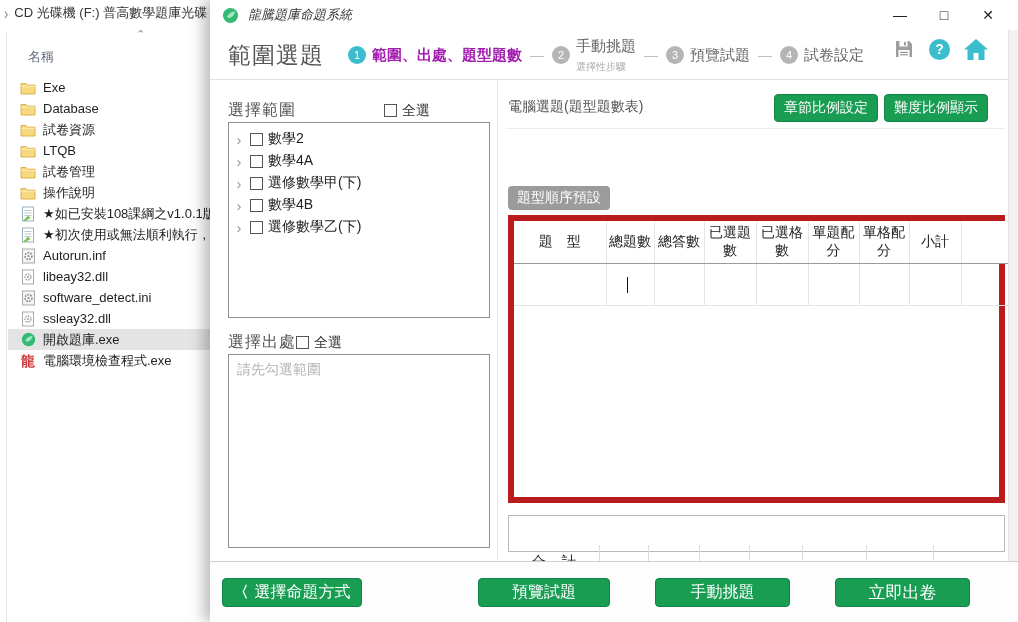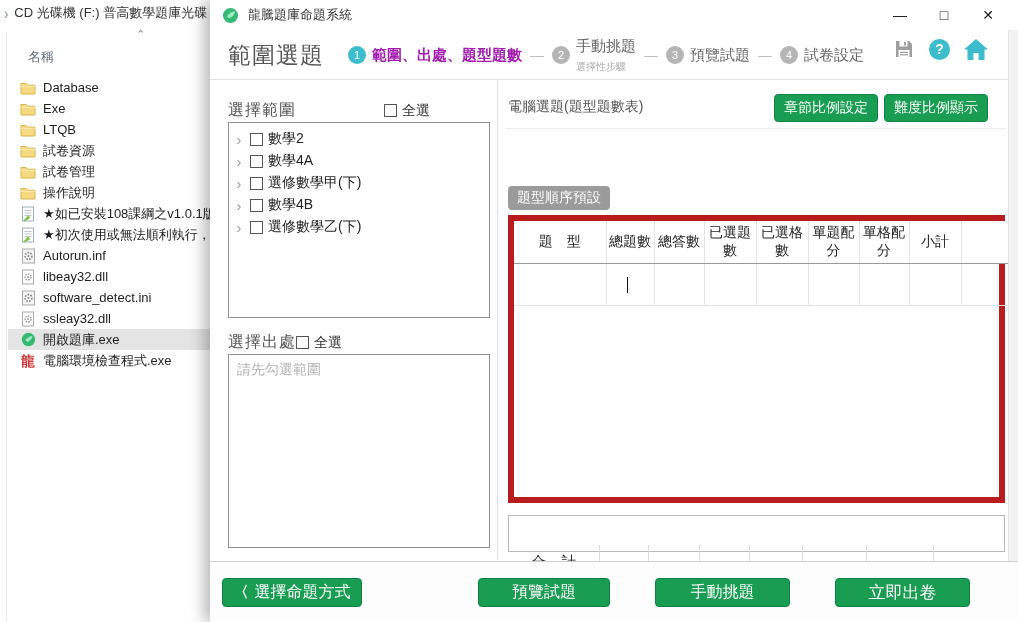--- a/index.html
+++ b/index.html
@@ -22,21 +22,21 @@
   .file-row .fname { overflow:hidden; text-overflow:clip; white-space:nowrap; }
   .ficon { flex:0 0 auto; width:16px; height:16px; display:inline-flex; align-items:center; justify-content:center; }
   .dragon-glyph { color:#cf3a3a; font-size:14px; font-weight:bold; line-height:1; }
 
   
   .appwin { position:absolute; left:210px; top:0; width:808px; height:622px; background:#fff;
     box-shadow:-6px 0 14px rgba(0,0,0,0.28); }
   .titlebar { position:absolute; left:0; top:0; width:100%; height:30px; background:#fff;
     display:flex; align-items:center; }
   .app-logo { margin-left:12px; width:17px; height:17px; }
-  .app-title { margin-left:9px; font-size:13px; color:#333; }
+  .app-title { margin-left:9px; font-size:13px; color:#333;font-style:italic; }
   .win-controls { position:absolute; right:8px; top:0; height:30px; display:flex; align-items:center; }
   .win-btn { width:44px; height:28px; display:flex; align-items:center; justify-content:center;
     font-size:14px; color:#222; cursor:pointer; }
 
   
   .page-header { position:absolute; left:0; top:32px; width:100%; height:46px; display:flex; align-items:center; }
   .page-title { margin-left:18px; font-size:23px; color:#555; letter-spacing:1px; }
   .steps { display:flex; align-items:center; margin-left:24px; gap:8px; }
   .step { display:flex; align-items:center; gap:6px; cursor:pointer; }
   .step-circle { width:18px; height:18px; border-radius:50%; background:#b5b5b5; color:#fff;
@@ -126,48 +126,48 @@
     <div class="exp-sort-caret">⌃</div>
     <div class="exp-colheader">名稱</div>
     <div class="file-list">
         <div class="file-row">
           <span class="ficon">
             <svg width="16" height="14" viewBox="0 0 16 14">
               <path d="M1 2.5 h5 l1.5 1.7 H15 V13 H1 Z" fill="#f7d981" stroke="#d8ac3f" stroke-width="0.9"></path>
               <path d="M1 4.8 H15 V6 H1 Z" fill="#fbe9ab"></path>
             </svg>
           </span>
+          <span class="fname">Exe</span>
+        </div>
+        <div class="file-row">
+          <span class="ficon">
+            <svg width="16" height="14" viewBox="0 0 16 14">
+              <path d="M1 2.5 h5 l1.5 1.7 H15 V13 H1 Z" fill="#f7d981" stroke="#d8ac3f" stroke-width="0.9"></path>
+              <path d="M1 4.8 H15 V6 H1 Z" fill="#fbe9ab"></path>
+            </svg>
+          </span>
           <span class="fname">Database</span>
         </div>
         <div class="file-row">
           <span class="ficon">
             <svg width="16" height="14" viewBox="0 0 16 14">
               <path d="M1 2.5 h5 l1.5 1.7 H15 V13 H1 Z" fill="#f7d981" stroke="#d8ac3f" stroke-width="0.9"></path>
               <path d="M1 4.8 H15 V6 H1 Z" fill="#fbe9ab"></path>
             </svg>
           </span>
-          <span class="fname">Exe</span>
+          <span class="fname">試卷資源</span>
         </div>
         <div class="file-row">
           <span class="ficon">
             <svg width="16" height="14" viewBox="0 0 16 14">
               <path d="M1 2.5 h5 l1.5 1.7 H15 V13 H1 Z" fill="#f7d981" stroke="#d8ac3f" stroke-width="0.9"></path>
               <path d="M1 4.8 H15 V6 H1 Z" fill="#fbe9ab"></path>
             </svg>
           </span>
           <span class="fname">LTQB</span>
-        </div>
-        <div class="file-row">
-          <span class="ficon">
-            <svg width="16" height="14" viewBox="0 0 16 14">
-              <path d="M1 2.5 h5 l1.5 1.7 H15 V13 H1 Z" fill="#f7d981" stroke="#d8ac3f" stroke-width="0.9"></path>
-              <path d="M1 4.8 H15 V6 H1 Z" fill="#fbe9ab"></path>
-            </svg>
-          </span>
-          <span class="fname">試卷資源</span>
         </div>
         <div class="file-row">
           <span class="ficon">
             <svg width="16" height="14" viewBox="0 0 16 14">
               <path d="M1 2.5 h5 l1.5 1.7 H15 V13 H1 Z" fill="#f7d981" stroke="#d8ac3f" stroke-width="0.9"></path>
               <path d="M1 4.8 H15 V6 H1 Z" fill="#fbe9ab"></path>
             </svg>
           </span>
           <span class="fname">試卷管理</span>
         </div>

